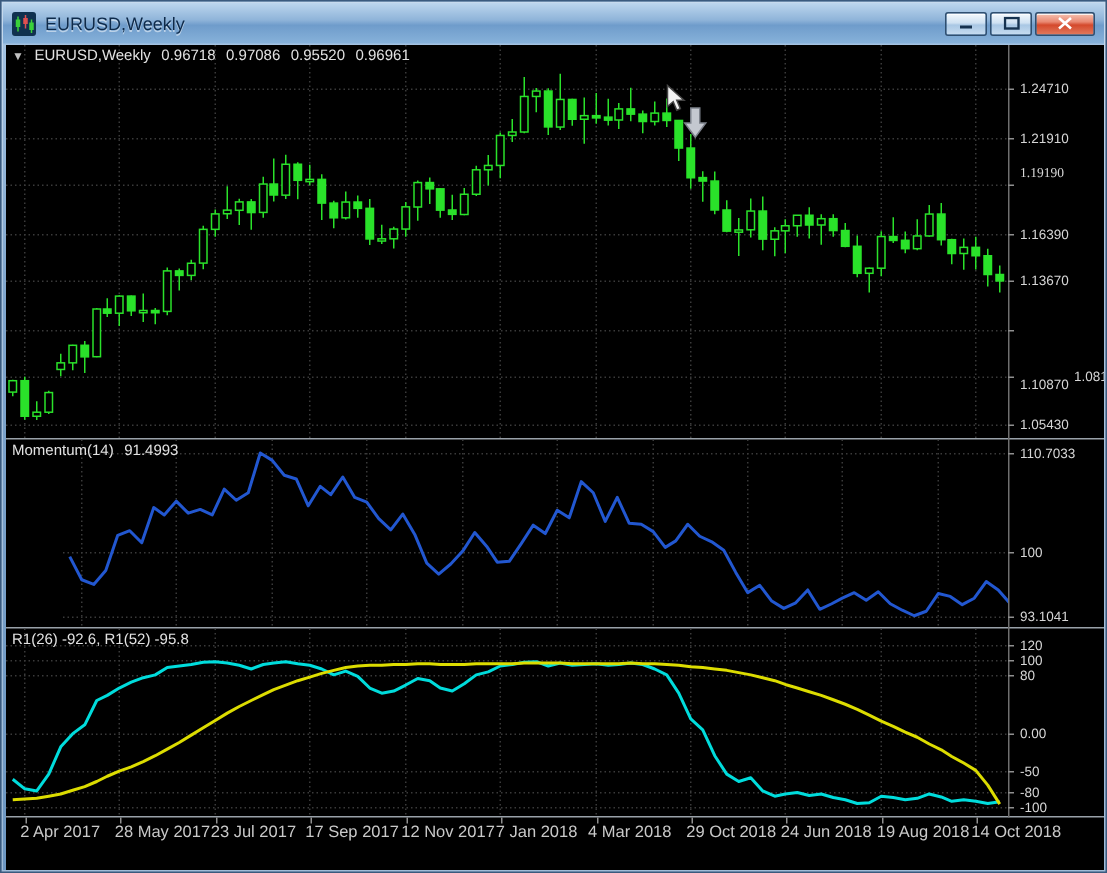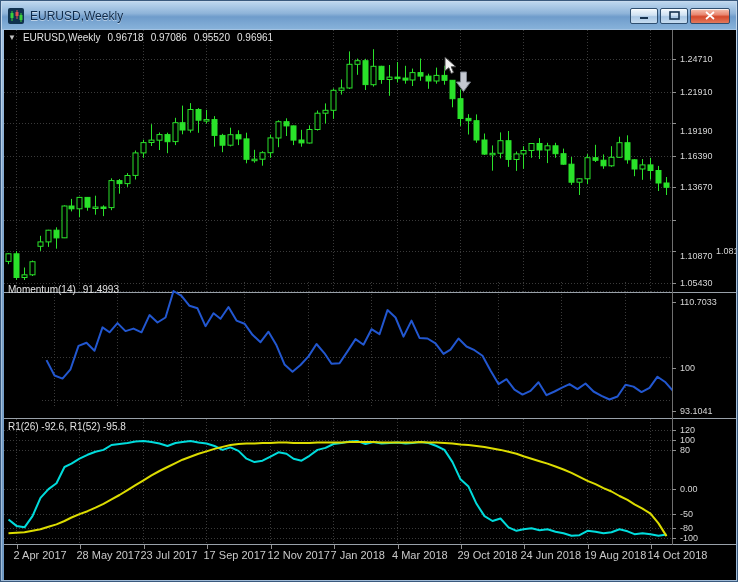--- a/index.html
+++ b/index.html
@@ -18,21 +18,21 @@
     display:flex; align-items:center; justify-content:center;
     background:linear-gradient(180deg,#f4f9fd,#cfe1f2 45%,#a9c7e4 55%,#c6dcf0);
     box-shadow: inset 0 1px 0 rgba(255,255,255,.8); cursor:default; }
   .wbtn.close { width:40px;
     background:linear-gradient(180deg,#f6c3b2,#e98872 40%,#d4492c 55%,#e2795c); }
 
   .client { position:absolute; top:29px; left:3px; width:732px; height:550px; background:#000; overflow:hidden; }
 
   .panel { position:absolute; left:0; width:668px; overflow:hidden; }
   #main-panel { top:0; height:262px; }
-  #mom-panel  { top:252px; height:125px;padding-left:38px; }
+  #mom-panel  { top:263px; height:125px;padding-left:38px; }
   #osc-panel  { top:389px; height:125px; }
   .panel svg { display:block; }
 
   .hsep { position:absolute; left:0; width:732px; height:1px; background:#99a1a9; }
   #sep1 { top:262px; } #sep2 { top:388px; } #sep3 { top:514px; }
   #axis-border { position:absolute; left:668px; top:0; width:1px; height:515px; background:#6f6f6f; }
 
   #axis-col { position:absolute; left:668px; top:0; width:64px; height:515px; }
   .tick-label { position:absolute; left:8px; font-size:9px; color:#d6d6d6; white-space:nowrap; }
   .tick-dash  { position:absolute; left:0; width:4px; height:1px; background:#8f8f8f; }
@@ -354,21 +354,21 @@
     </div>
 
     <div class="hsep" id="sep3"></div>
 
     <div id="axis-border"></div>
     <div id="axis-col">
         <span class="tick-label" style="top: 24.0466px;">1.24710</span>
         <div class="tick-dash" style="top: 29px;"></div>
         <span class="tick-label" style="top: 56.5787px;">1.21910</span>
         <div class="tick-dash" style="top: 62px;"></div>
-        <span class="tick-label" style="top: 96px;">1.19190</span>
+        <span class="tick-label" style="top: 80px; font-family: Liberation Serif, serif;">1.19190</span>
         <div class="tick-dash" style="top: 93px;"></div>
         <span class="tick-label" style="top: 120.714px;">1.16390</span>
         <div class="tick-dash" style="top: 126px;"></div>
         <span class="tick-label" style="top: 152.316px;">1.13670</span>
         <div class="tick-dash" style="top: 157px;"></div>
         <span class="tick-label" style="top: 184.848px; margin-top: 36px;">1.10870</span>
         <div class="tick-dash" style="top: 190px;"></div>
         <span class="tick-label" style="top: 216.451px; margin-left: 36px;">1.08150</span>
         <div class="tick-dash" style="top: 221px;"></div>
         <span class="tick-label" style="top: 248.054px;">1.05430</span>

